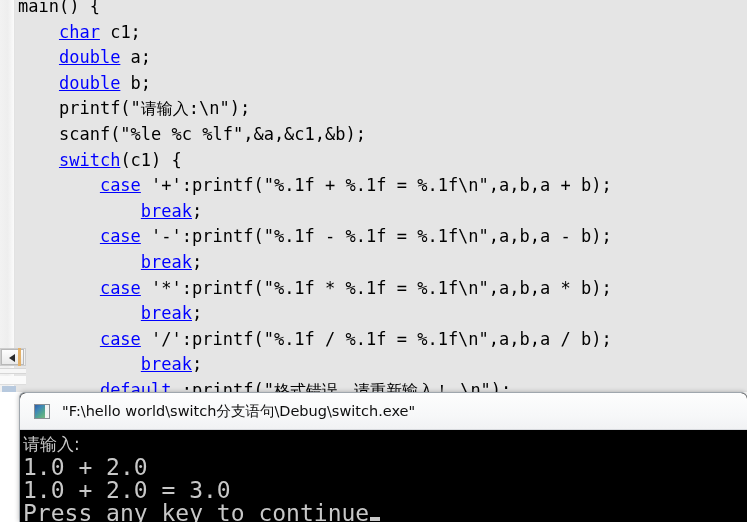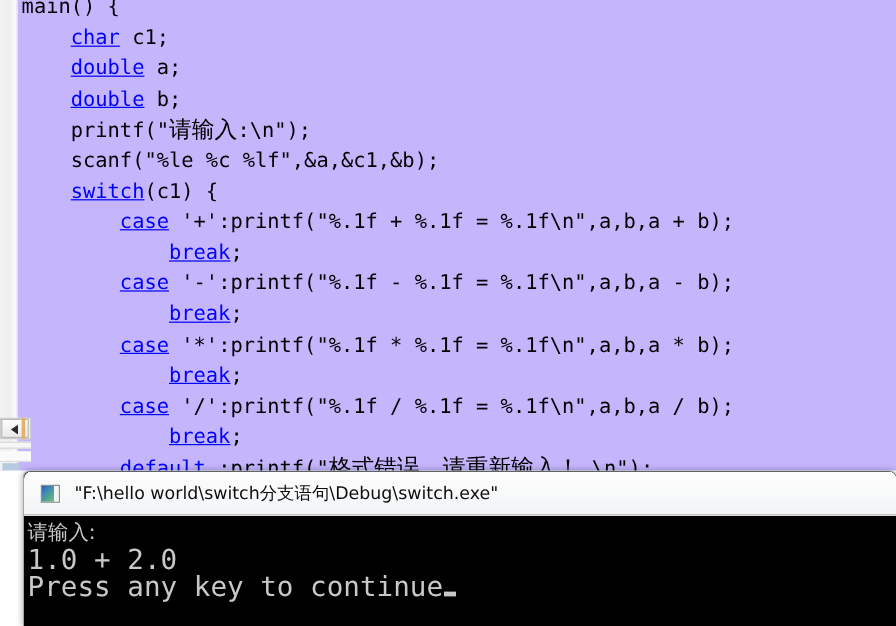--- a/index.html
+++ b/index.html
@@ -14,21 +14,21 @@
     overflow: hidden;
     font-family: "DejaVu Sans Mono", "Liberation Mono", monospace;
   }
 
   
   #editor {
     position: absolute;
     left: 0; top: 0;
     width: 747px;
     height: 392px;
-    background: #c4b5fd;
+    background: #e5e5e5;
     overflow: hidden;
   }
   #gutter {
     position: absolute;
     left: 0; top: 0;
     width: 14px;
     height: 392px;
     background: linear-gradient(to right, #f2f2f2 0%, #eeeeee 55%, #fbfbfb 100%);
     border-right: 1px solid #e2e2e2;
   }
@@ -38,21 +38,21 @@
     width: 729px;
     font-family: "DejaVu Sans Mono", "Liberation Mono", monospace;
     font-size: 17px;
     line-height: 25.6px;
     white-space: pre;
     color: #000000;
     letter-spacing: 0px;
   }
   #code .ln { display: block; height: 25.6px; }
   .kw { color: #0000ff; text-decoration: underline; }
-  .cn { font-family: Liberation Sans, sans-serif; font-size: 19px; }
+  .cn { font-family: Liberation Sans, sans-serif; font-size: 16px; }
 
   
   #hscroll {
     position: absolute;
     left: 0; bottom: 0;
     width: 26px; height: 44px;
     overflow: hidden;
   }
   #hscroll .track {
     position: absolute; left: 0; top: 0;
@@ -206,16 +206,17 @@
 <div id="console">
 
   <div id="console-titlebar">
     <div id="console-icon"></div>
     <div id="console-title">"F:\hello world\switch分支语句\Debug\switch.exe"</div>
   </div>
 
   <div id="console-body">
       <span class="oline cjk">请输入:</span>
       <span class="oline">1.0 + 2.0</span>
+      <span class="oline">1.0 + 2.0 = 3.0</span>
       <span class="oline">Press any key to continue<span id="cursor-block"></span></span>
     </div>
 
 </div>
 
 </body></html>

